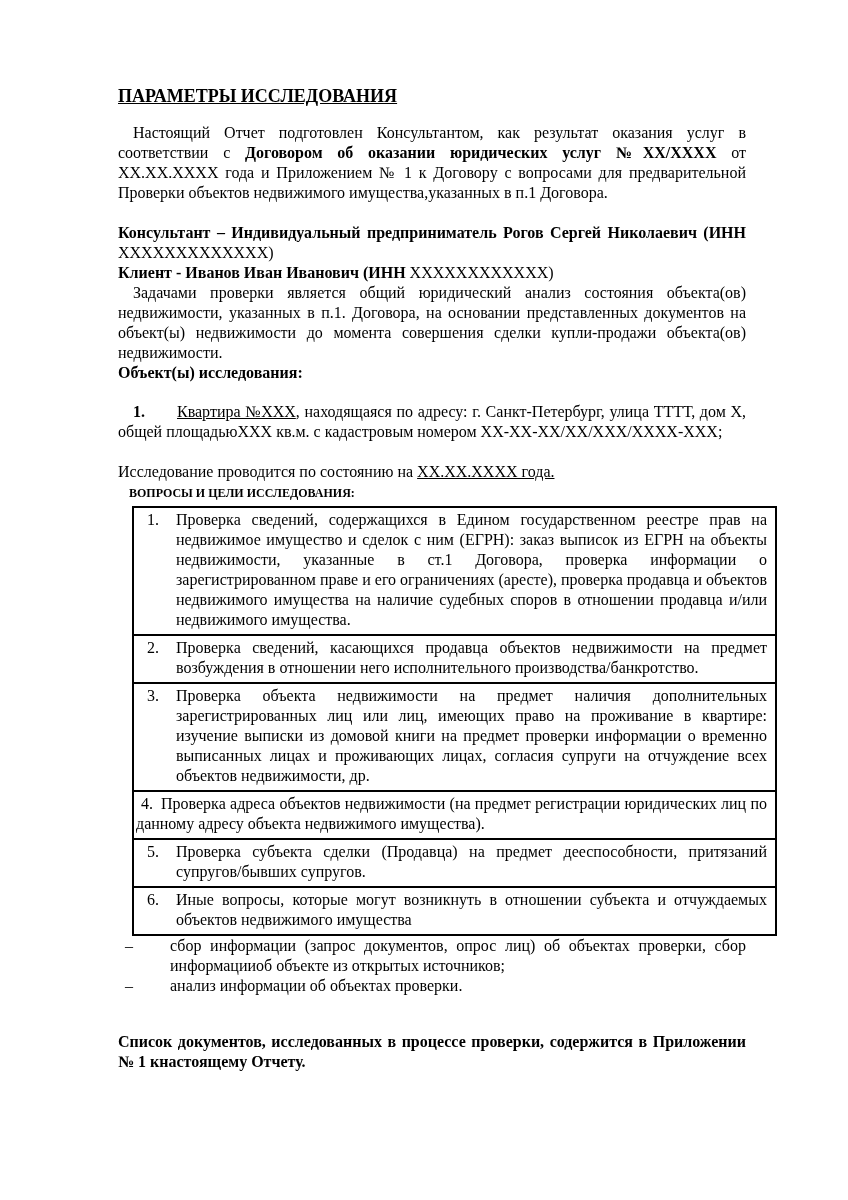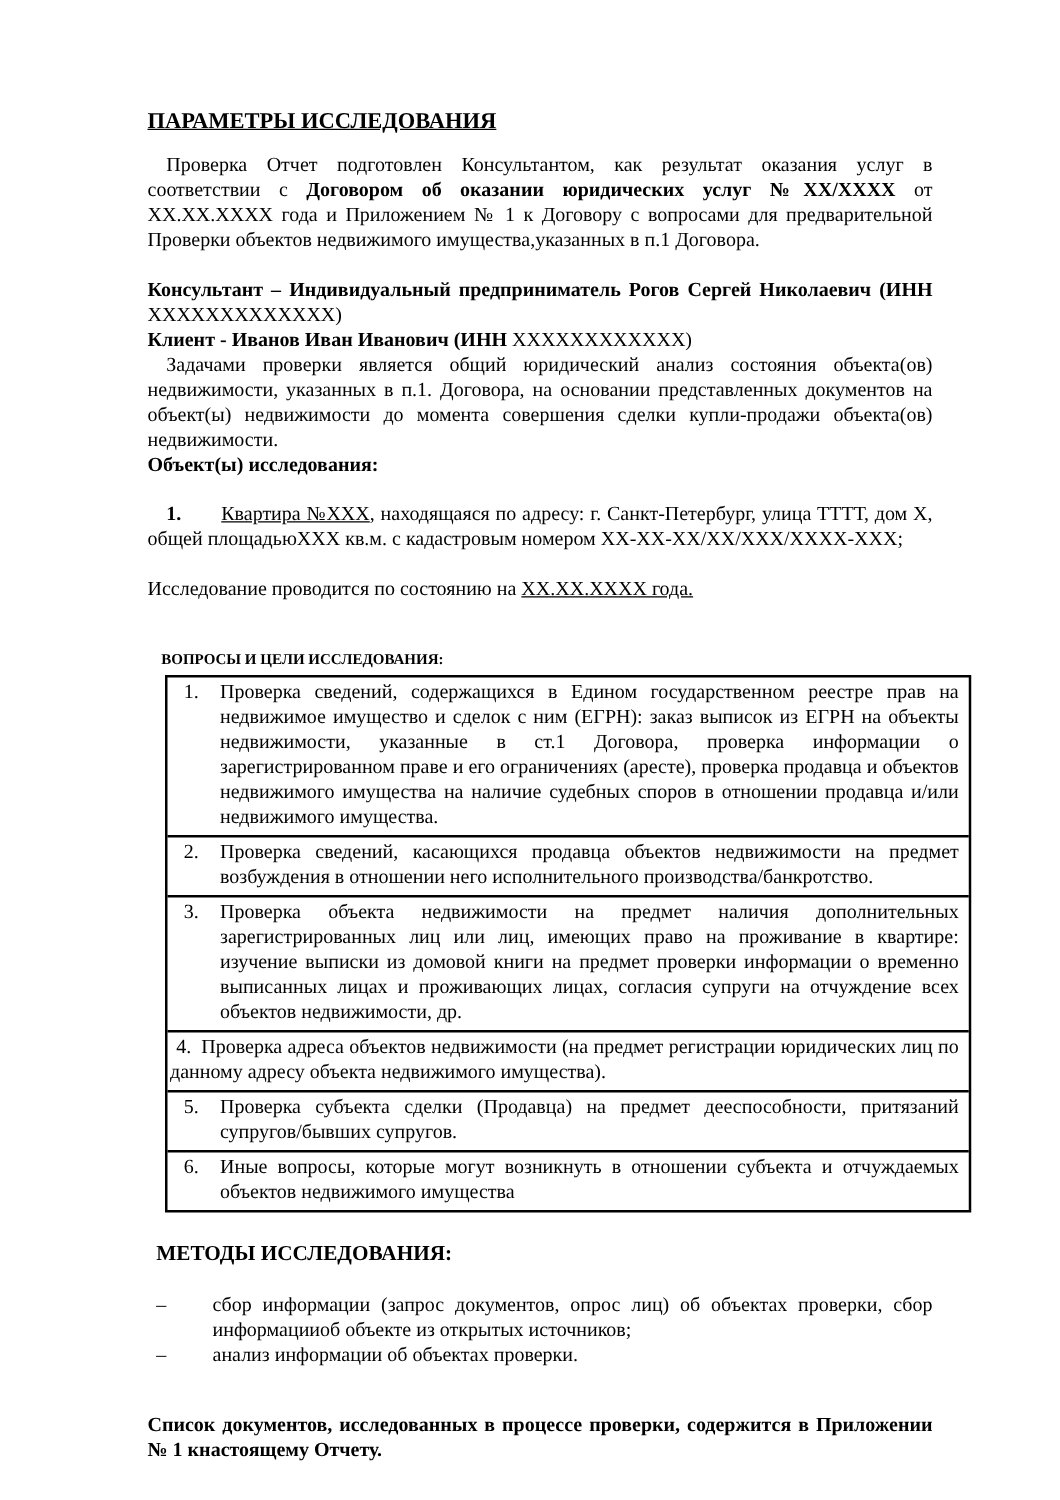--- a/index.html
+++ b/index.html
@@ -27,21 +27,21 @@
   .just { text-align: justify; }
   .indent { text-indent: 15px; }
   .b { font-weight: bold; }
   .r { font-weight: normal; }
   .u { text-decoration: underline; }
   .intro { margin-bottom: 20px; }
   .tasks { margin: 0; }
   .objects-heading { font-weight: bold; margin-bottom: 19px; }
   .object-item { margin-bottom: 20px; }
   .object-item .num { font-weight: bold; margin-right: 32px; }
-  .as-of { margin-bottom: 35px; }
+  .as-of { margin-bottom: 1px; }
   .questions-heading {
     font-size: 12px; line-height: 21px; font-weight: bold;
     margin: 0 0 2px 11px;
   }
   .q-table {
     width: 645px;
     margin-left: 14px;
     border: 2px solid #000;
   }
   .q-row {
@@ -66,21 +66,21 @@
   .method-dash { position: absolute; left: 7px; top: 0; }
   .footer-par { margin-top: 36px; font-weight: bold; }
 </style>
 </head>
 <body>
 
 <div class="page">
 
   <h1 class="doc-title">ПАРАМЕТРЫ ИССЛЕДОВАНИЯ</h1>
 
-  <p class="just indent intro"><span>Проверка Отчет подготовлен Консультантом, как результат оказания услуг в соответствии с </span><span class="b">Договором об оказании юридических услуг №XX/XXXX</span><span> от XX.XX.XXXX года и Приложением № 1 к Договору с вопросами для предварительной Проверки объектов недвижимого имущества,указанных в п.1 Договора.</span></p>
+  <p class="just indent intro"><span>Настоящий Отчет подготовлен Консультантом, как результат оказания услуг в соответствии с </span><span class="b">Договором об оказании юридических услуг №XX/XXXX</span><span> от XX.XX.XXXX года и Приложением № 1 к Договору с вопросами для предварительной Проверки объектов недвижимого имущества,указанных в п.1 Договора.</span></p>
 
   <p class="just b"><span>Консультант – Индивидуальный предприниматель Рогов Сергей Николаевич (ИНН </span><span class="r">XXXXXXXXXXXXX</span><span class="r">)</span></p>
 
   <p class="just b"><span>Клиент - Иванов Иван Иванович (ИНН </span><span class="r">XXXXXXXXXXXX</span><span class="r">)</span></p>
 
   <p class="just indent tasks">Задачами проверки является общий юридический анализ состояния объекта(ов) недвижимости, указанных в п.1. Договора, на основании представленных документов на объект(ы) недвижимости до момента совершения сделки купли-продажи объекта(ов) недвижимости.</p>
 
   <p class="objects-heading">Объект(ы) исследования:</p>
 
   <p class="just indent object-item"><span class="num">1.</span><span class="u">Квартира №XXX</span><span>, находящаяся по адресу: г. Санкт-Петербург, улица ТТТТ, дом X, общей площадьюXXX кв.м. с кадастровым номером XX-XX-XX/XX/XXX/XXXX-XXX;</span></p>
@@ -91,21 +91,20 @@
 
   <div class="q-table">
       <div class="q-row"><span class="q-num">1.</span><span class="q-text">Проверка сведений, содержащихся в Едином государственном реестре прав на недвижимое имущество и сделок с ним (ЕГРН): заказ выписок из ЕГРН на объекты недвижимости, указанные в ст.1 Договора, проверка информации о зарегистрированном праве и его ограничениях (аресте), проверка продавца и объектов недвижимого имущества на наличие судебных споров в отношении продавца и/или недвижимого имущества.</span></div>
       <div class="q-row"><span class="q-num">2.</span><span class="q-text">Проверка сведений, касающихся продавца объектов недвижимости на предмет возбуждения в отношении него исполнительного производства/банкротство.</span></div>
       <div class="q-row"><span class="q-num">3.</span><span class="q-text">Проверка объекта недвижимости на предмет наличия дополнительных зарегистрированных лиц или лиц, имеющих право на проживание в квартире: изучение выписки из домовой книги на предмет проверки информации о временно выписанных лицах и проживающих лицах, согласия супруги на отчуждение всех  объектов недвижимости, др.</span></div>
       <div class="q-row no-hang"><span class="q-num">4.</span><span class="q-text">Проверка адреса объектов недвижимости (на предмет регистрации юридических лиц по данному адресу объекта недвижимого имущества).</span></div>
       <div class="q-row"><span class="q-num">5.</span><span class="q-text">Проверка субъекта сделки (Продавца) на предмет дееспособности, притязаний супругов/бывших супругов.</span></div>
       <div class="q-row"><span class="q-num">6.</span><span class="q-text">Иные вопросы, которые могут возникнуть в отношении субъекта и отчуждаемых объектов недвижимого имущества</span></div>
     </div>
 
-  <h2 class="methods-heading">МЕТОДЫ ИССЛЕДОВАНИЯ:</h2>
 
   <div id="methods-list">
       <p class="method-item"><span class="method-dash">–</span><span>сбор информации (запрос документов, опрос лиц) об объектах проверки, сбор информацииоб объекте из открытых источников;</span></p>
       <p class="method-item"><span class="method-dash">–</span><span>анализ информации об объектах проверки.</span></p>
     </div>
 
   <p class="just footer-par">Список документов, исследованных в процессе проверки, содержится в Приложении № 1 кнастоящему Отчету.</p>
 
 </div>
 

